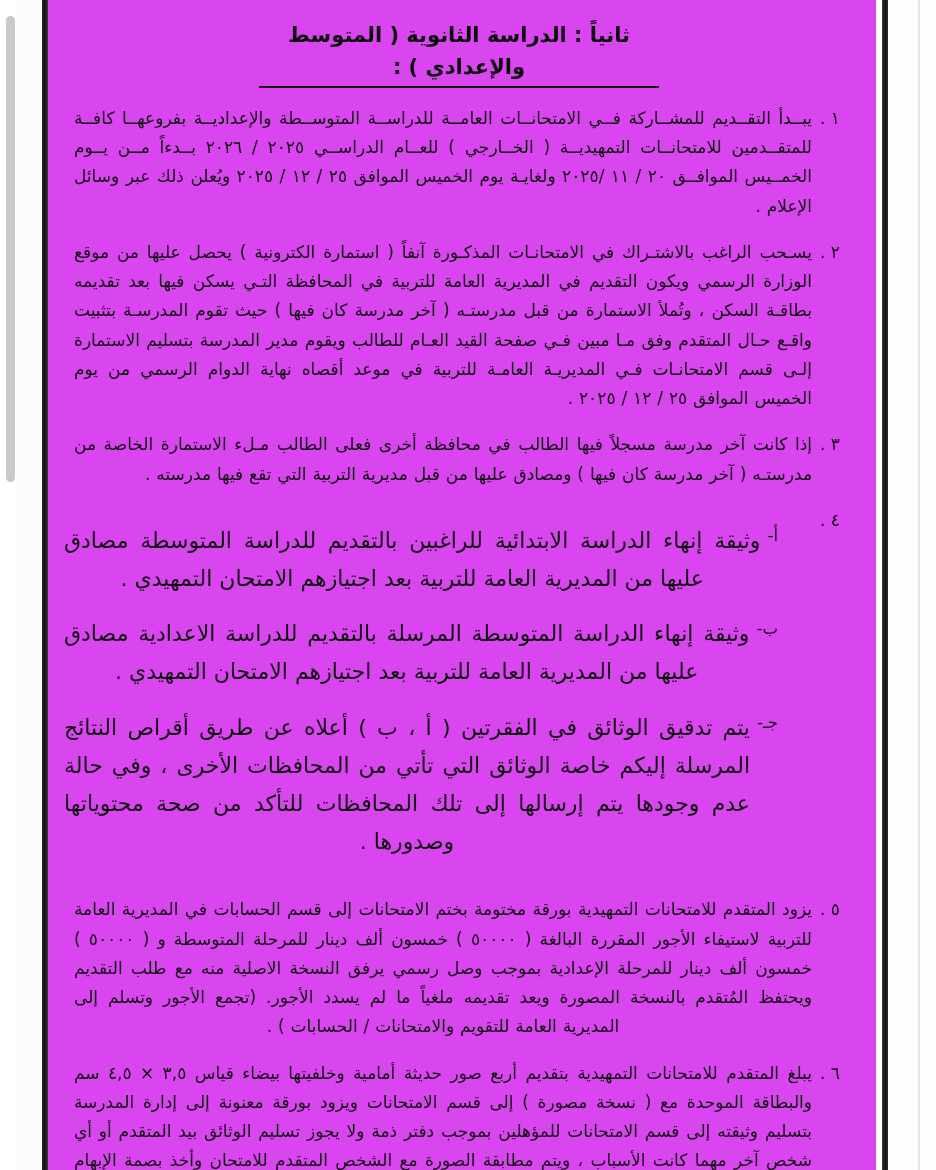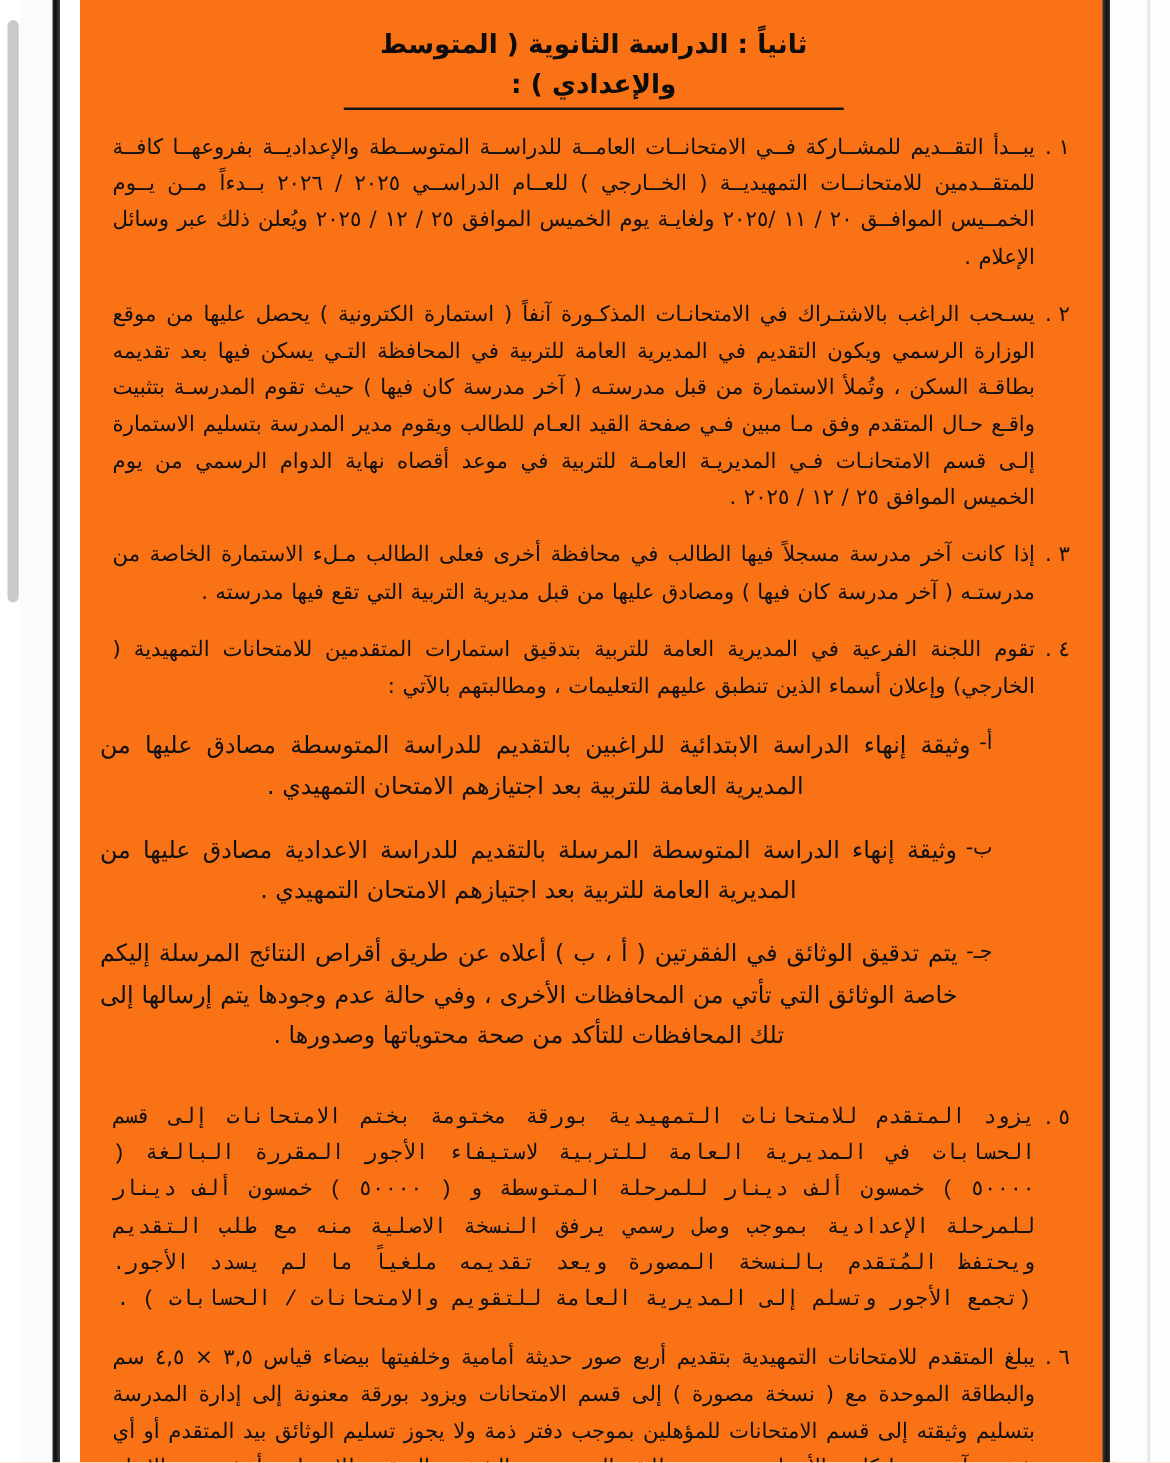--- a/index.html
+++ b/index.html
@@ -59,23 +59,23 @@
   .scan-right-hair {
     position: absolute;
     left: 918px; top: 0;
     width: 2px; height: 1170px;
     background: #e6e6e6;
   }
 
   
   .paper {
     position: absolute;
-    left: 64px; top: 0;
+    left: 48px; top: 0;
     width: 828px; height: 1170px;
-    background: #f97316;
+    background: #d946ef;
   }
 
   .content {
     position: absolute;
     right: 22px;
     left: 16px;
     top: 14px;
     direction: rtl;
     text-align: justify;
     color: #111111;
@@ -121,21 +121,20 @@
     font-size: 17px;
     line-height: 1.72;
     text-align: justify;
     text-align-last: right;
     word-spacing: 0.5px;
     color: #111;
     margin-left: 10px;
   }
   .item-body.centered-last {
     text-align-last: center;
-    font-family: Liberation Mono, monospace;
   }
 
   
   ul.subitems {
     list-style: none;
     margin: 16px 0 6px 0;
     padding: 0 34px 0 0;
   }
   li.subitem {
     display: flex;
@@ -145,21 +144,21 @@
   }
   .sub-label {
     flex: 0 0 auto;
     font-size: 16.5px;
     line-height: 1.72;
     padding-left: 7px;
     white-space: nowrap;
   }
   .sub-body {
     flex: 1 1 auto;
-    font-size: 19px;
+    font-size: 22px;
     line-height: 1.72;
     text-align: justify;
     text-align-last: center;
   }
 </style>
 </head>
 <body>
 
 <div id="page">
 
@@ -186,21 +185,20 @@
         </li>
 
         <li class="item">
           <span class="item-num">٣ .</span>
           <span class="item-body">إذا كانت آخر مدرسة مسجلاً فيها الطالب في محافظة أخرى فعلى الطالب مـلء الاستمارة الخاصة من مدرستـه ( آخر مدرسة كان فيها ) ومصادق عليها من قبل مديرية التربية التي تقع فيها مدرسته .</span>
         </li>
 
         <li class="item">
           <span class="item-num">٤ .</span>
           <div style="flex:1 1 auto;">
-            <div class="item-body">تقوم اللجنة الفرعية في المديرية العامة للتربية بتدقيق استمارات المتقدمين للامتحانات التمهيدية ( الخارجي) وإعلان أسماء الذين تنطبق عليهم التعليمات ، ومطالبتهم بالآتي :</div>
 
             <ul class="subitems">
               <li class="subitem">
                 <span class="sub-label">أ-</span>
                 <span class="sub-body">وثيقة إنهاء الدراسة الابتدائية للراغبين بالتقديم للدراسة المتوسطة مصادق عليها من المديرية العامة للتربية بعد اجتيازهم الامتحان التمهيدي .</span>
               </li>
               <li class="subitem">
                 <span class="sub-label">ب-</span>
                 <span class="sub-body">وثيقة إنهاء الدراسة المتوسطة المرسلة بالتقديم للدراسة الاعدادية مصادق عليها من المديرية العامة للتربية بعد اجتيازهم الامتحان التمهيدي .</span>
               </li>

